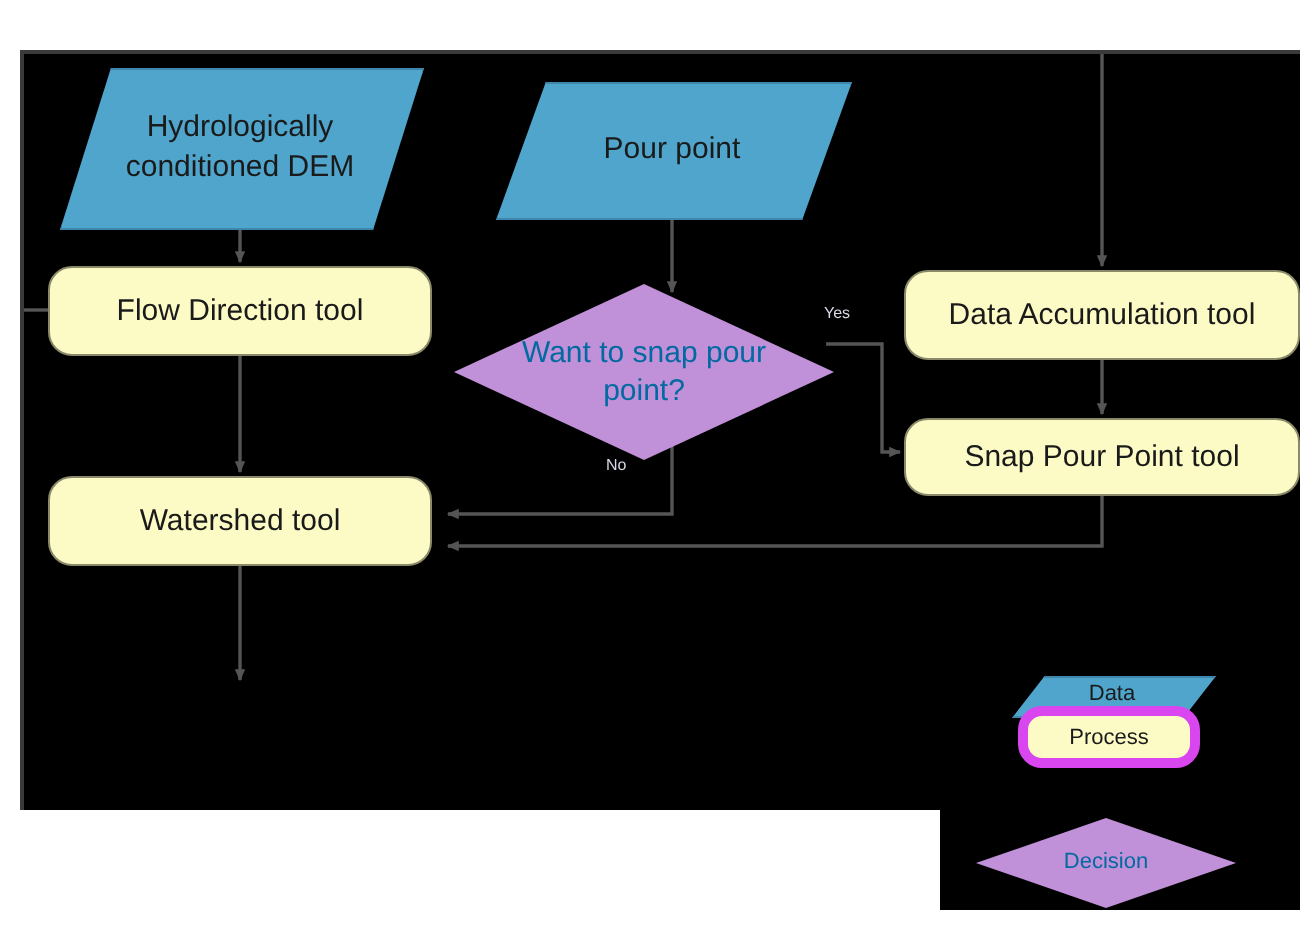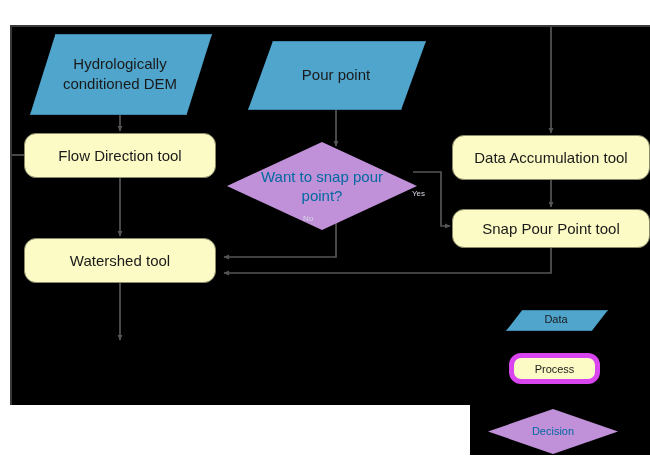--- a/index.html
+++ b/index.html
@@ -35,21 +35,21 @@
   .decision-shape{position:absolute;}
   .decision-shape .dia{position:absolute;left:0;top:0;width:100%;height:100%;
         background:#c090d8;
         -webkit-clip-path:polygon(50% 0,100% 50%,50% 100%,0 50%);
         clip-path:polygon(50% 0,100% 50%,50% 100%,0 50%);}
   .decision-shape .txt{position:absolute;left:0;top:0;width:100%;height:100%;
         display:flex;align-items:center;justify-content:center;text-align:center;
         color:#0369a1;font-size:15px;line-height:1.3;padding:0 12px;box-sizing:border-box;}
 
   
-  .legend-data{position:absolute;}
+  .legend-data{position:absolute;margin-top:28px;}
   .legend-data .para{-webkit-clip-path:polygon(16% 0,100% 0,84% 100%,0 100%);
         clip-path:polygon(16% 0,100% 0,84% 100%,0 100%);}
   .legend-data .txt{font-size:11px;}
   .legend-decision .txt{font-size:11px;}
 
   
   .edge-label{position:absolute;font-size:8px;color:#d8d8e8;letter-spacing:0px;
         white-space:nowrap;}
 </style>
 </head>
@@ -117,22 +117,22 @@
 
   <div class="node process" style="left:24px;top:238px;width:192px;height:45px;">
     <span>Watershed tool</span>
   </div>
 
   <div class="node process" style="left:452px;top:209px;width:198px;height:39px;">
     <span>Snap Pour Point tool</span>
   </div>
 
 
-  <div class="edge-label" style="left:412px;top:152px;margin-top:37px;">Yes</div>
-  <div class="edge-label" style="left:303px;top:214px;">No</div>
+  <div class="edge-label" style="left:412px;top:152px;">Yes</div>
+  <div class="edge-label" style="left:303px;top:228px;">No</div>
 
   <div class="data-shape legend-data" style="left:506px;top:310px;width:100px;height:19px;">
     <div class="para"></div>
     <div class="txt">Data</div>
   </div>
 
   <div class="node process-legend" style="left:509px;top:353px;width:91px;height:31px;">
     <span>Process</span>
   </div>
 

